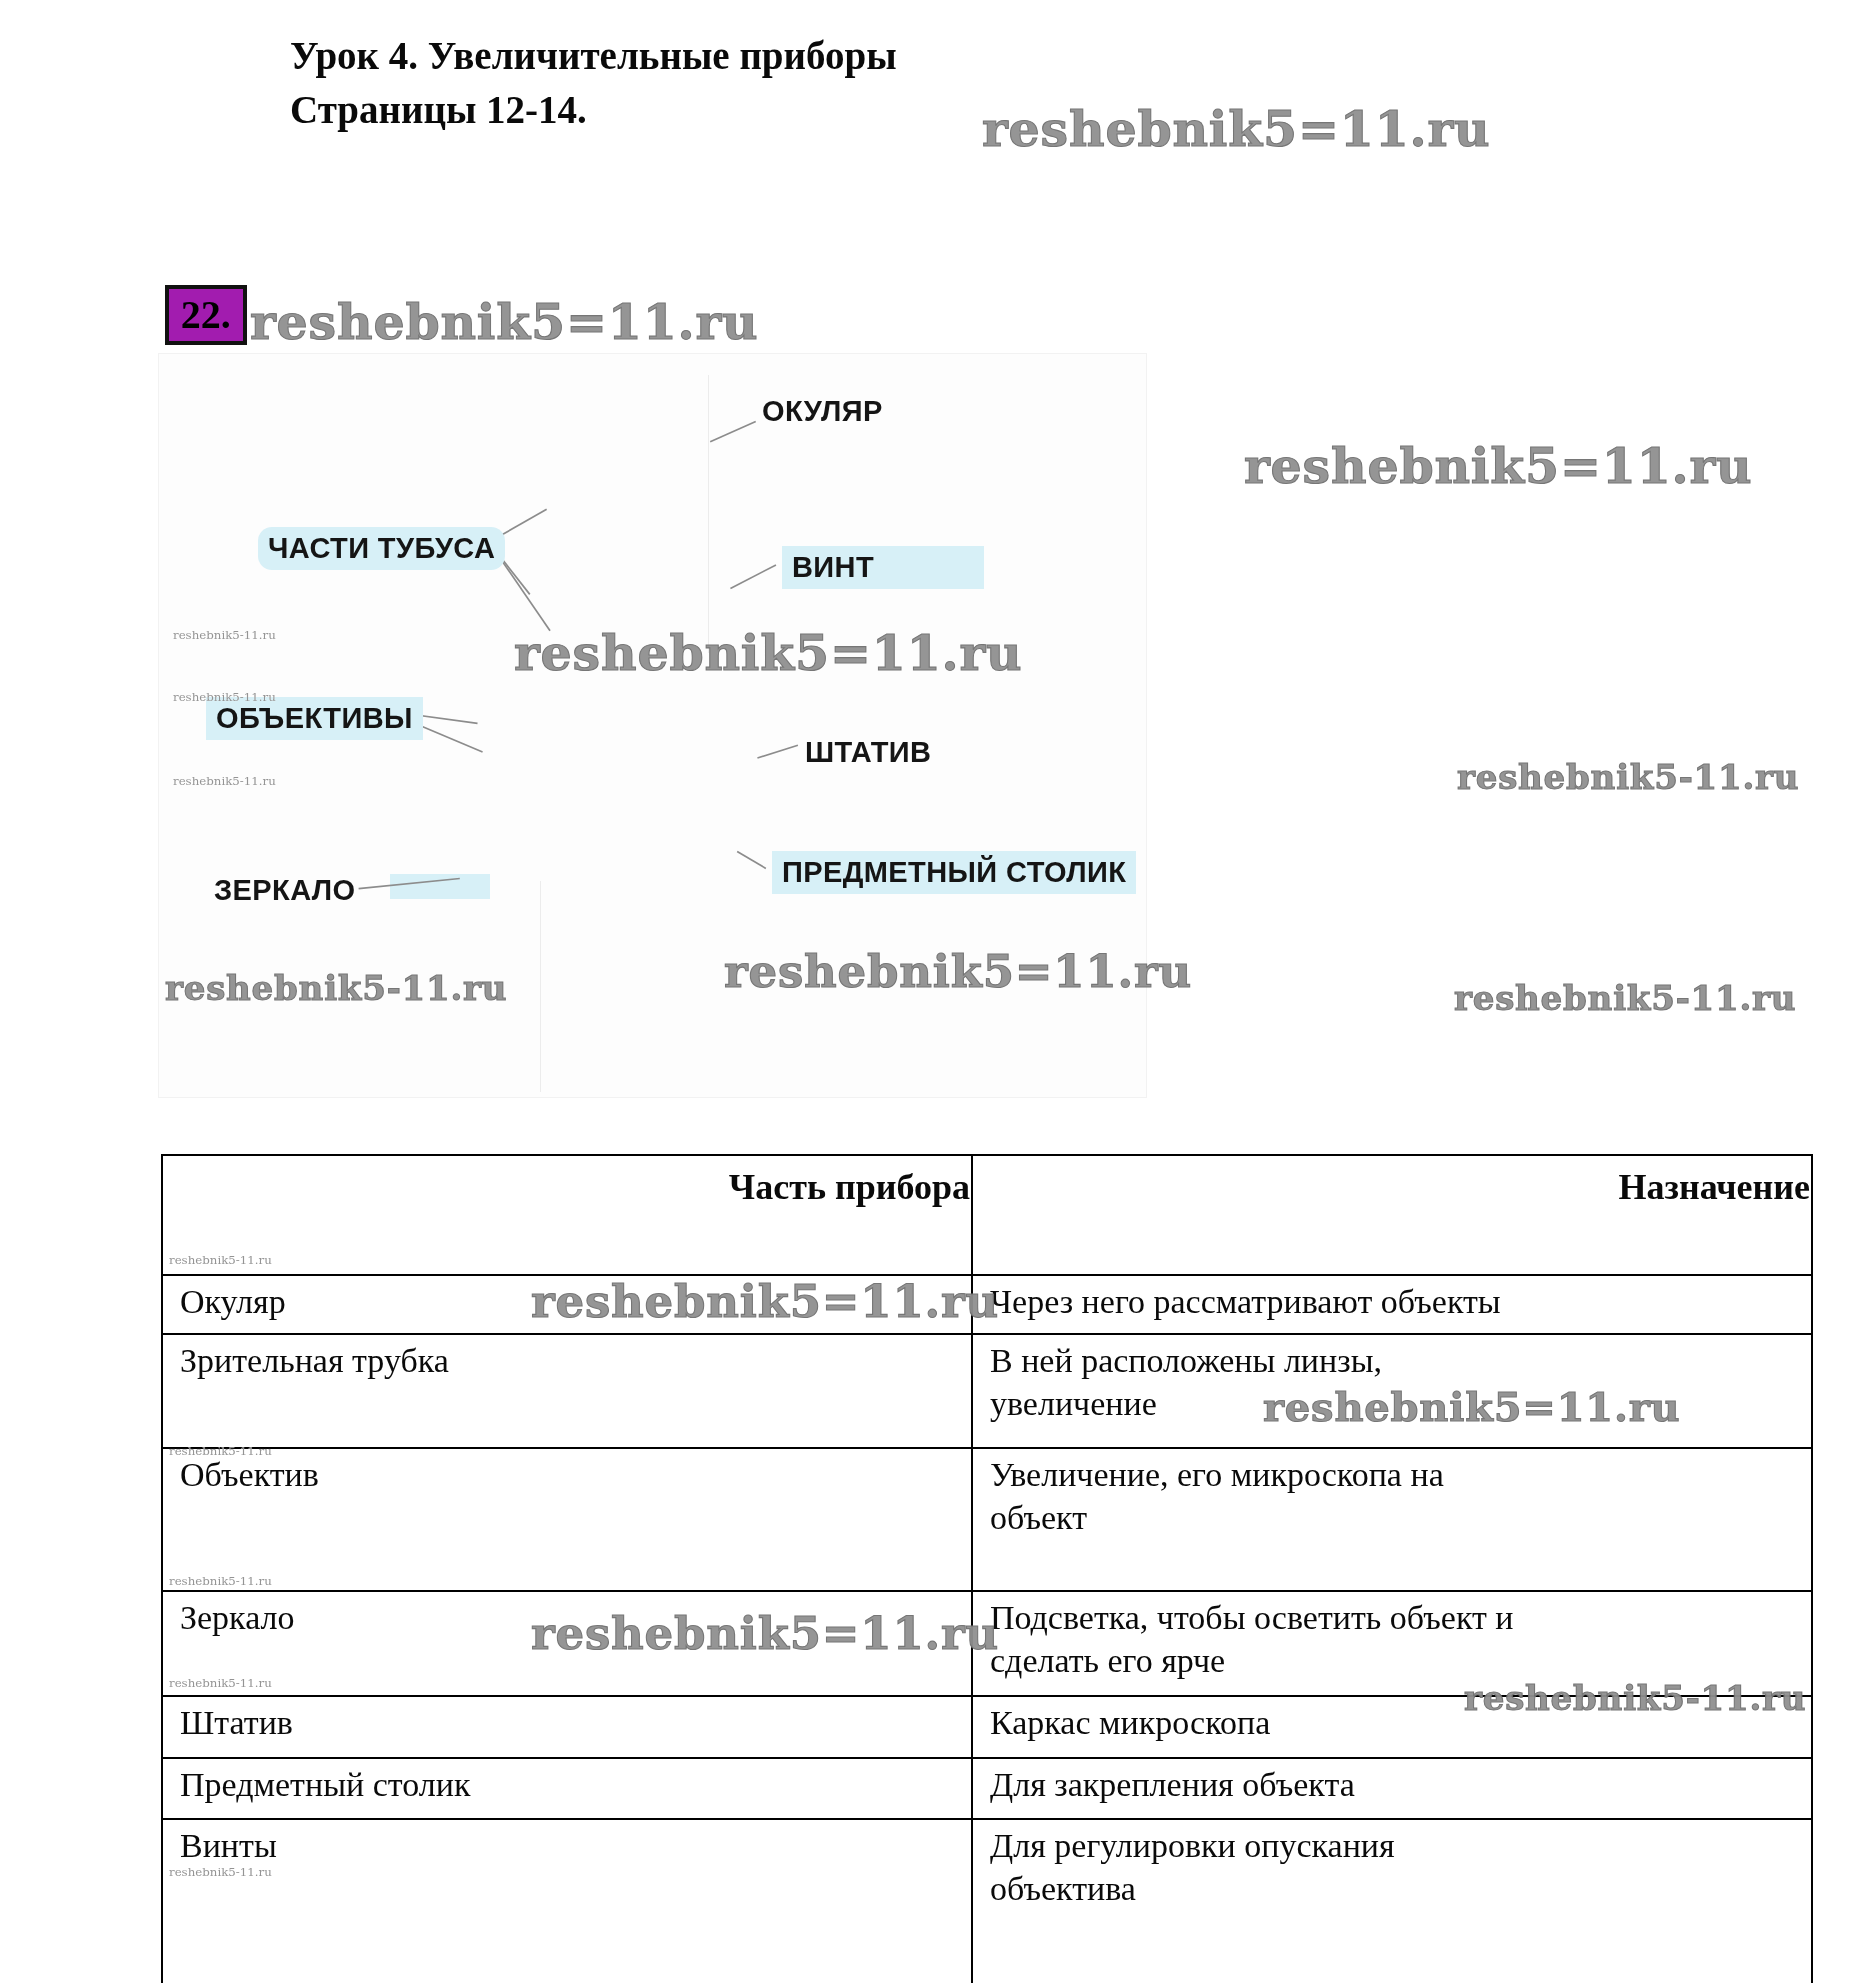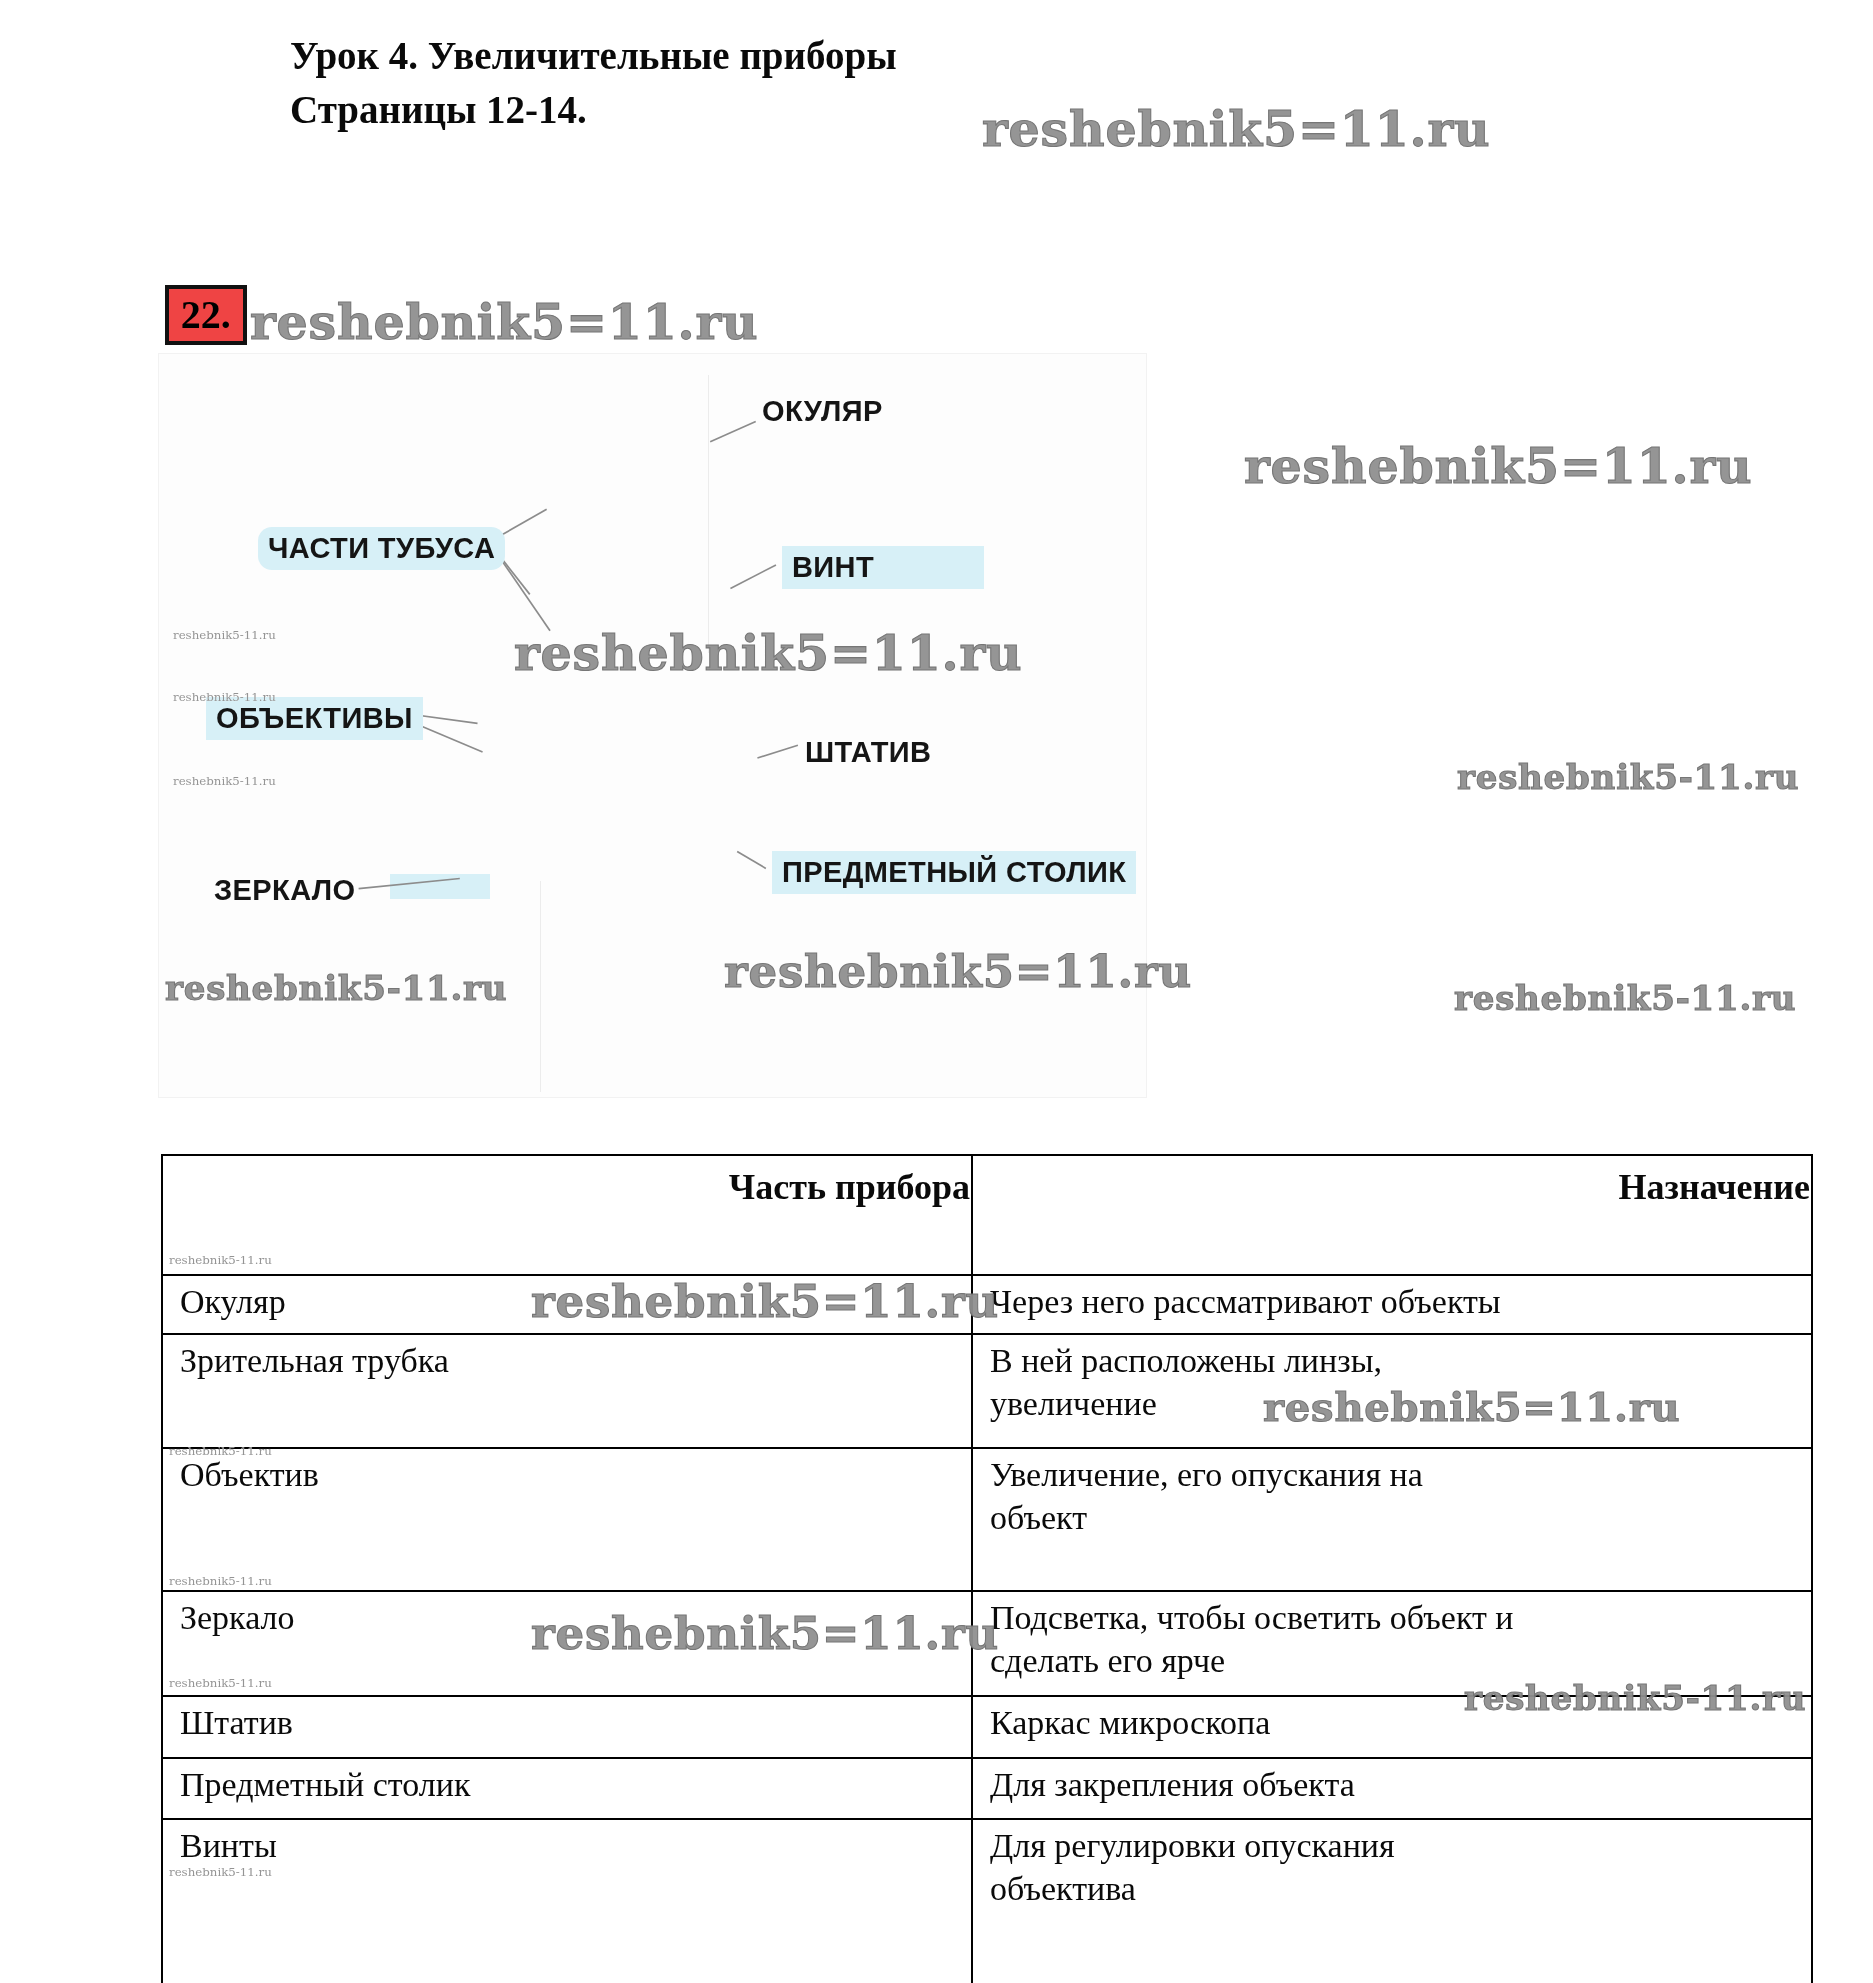--- a/index.html
+++ b/index.html
@@ -4,21 +4,21 @@
 <style>
   html,body{margin:0;padding:0;background:#ffffff;}
   .page{position:relative;width:1874px;height:1983px;background:#ffffff;overflow:hidden;
         font-family:"Liberation Serif",serif;color:#000;}
 
   
   .doc-title{position:absolute;left:290px;top:29px;font-weight:bold;font-size:39px;line-height:54px;color:#0a0a0a;}
 
   
   .task-box{position:absolute;left:165px;top:285px;border:4.2px solid #111;padding:0 11.8px;
-            font-weight:bold;font-size:40px;line-height:52px;background:#ef4444;z-index:2;}
+            font-weight:bold;font-size:40px;line-height:52px;background:#a21caf;z-index:2;}
 
   
   .wm{position:absolute;font-family:"DejaVu Serif",serif;font-weight:700;color:#909090;
       letter-spacing:0.8px;white-space:nowrap;-webkit-text-stroke:1.1px #6f6f6f;
       text-shadow:0 0 0.8px #ffffff;z-index:6;opacity:.95;}
   .wm-xs{font-size:11.8px;font-weight:400;-webkit-text-stroke:0;letter-spacing:0;color:#8f8f8f;}
   .wm-sm{font-size:34px;}
   .wm-md{font-size:40px;}
   .wm-lg{font-size:45px;}
   .wm-xl{font-size:49px;}
@@ -122,21 +122,21 @@
       <td class="part">Окуляр</td>
       <td class="purpose">Через него рассматривают объекты</td>
     </tr>
     <tr class="r2">
       <td class="part">Зрительная трубка</td>
       <td class="purpose">В ней расположены линзы,
 увеличение</td>
     </tr>
     <tr class="r3">
       <td class="part">Объектив</td>
-      <td class="purpose">Увеличение, его опускания на
+      <td class="purpose">Увеличение, его микроскопа на
 объект</td>
     </tr>
     <tr class="r4">
       <td class="part">Зеркало</td>
       <td class="purpose">Подсветка, чтобы осветить объект и
 сделать его ярче</td>
     </tr>
     <tr class="r5">
       <td class="part">Штатив</td>
       <td class="purpose">Каркас микроскопа</td>

